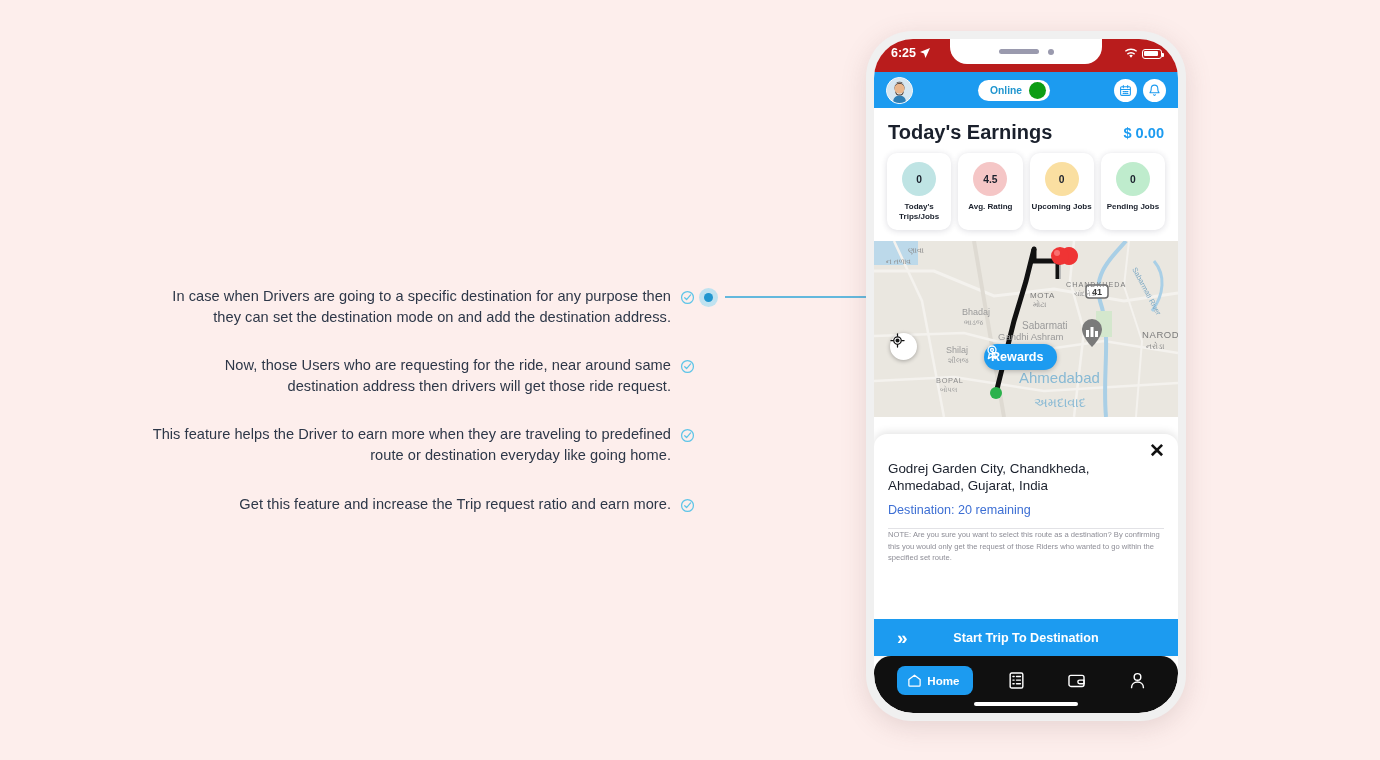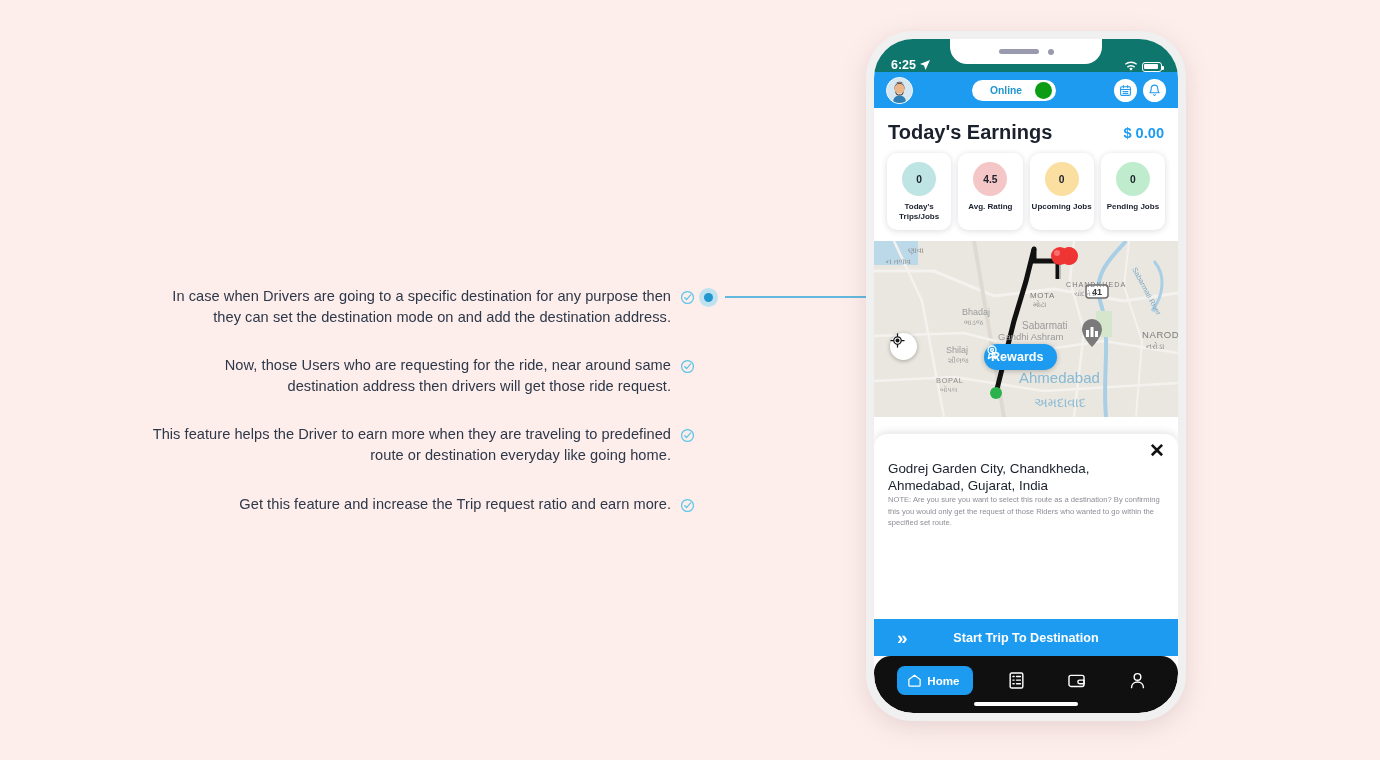--- a/index.html
+++ b/index.html
@@ -24,34 +24,34 @@
 
   
   .phone {
     position: absolute; left: 866px; top: 31px; width: 320px; height: 690px;
     background: #f0f0f0; border-radius: 46px; padding: 8px;
     box-shadow: 0 6px 26px rgba(120,90,90,.18);
   }
   .screen { position: relative; width: 100%; height: 100%; background: #fff; border-radius: 39px; overflow: hidden; }
 
   
-  .statusbar { position: relative; height: 33px; background: #0f766e; display: flex; align-items: flex-end; justify-content: space-between; padding: 0 16px 0 17px; }
+  .statusbar { position: relative; height: 33px; background: #b91c1c; display: flex; align-items: flex-start; justify-content: space-between; padding: 7px 16px 0 17px; }
   .sb-time { font-size: 12.5px; font-weight: 700; color: #fff; display: flex; align-items: center; gap: 3px; }
   .sb-right { display: flex; align-items: center; gap: 4px; padding-top: 2px; }
   .notch { position: absolute; left: 50%; transform: translateX(-50%); top: 0; width: 152px; height: 25px; background: #fff; border-radius: 0 0 17px 17px; display: flex; align-items: center; justify-content: center; gap: 9px; }
   .speaker { width: 40px; height: 5px; border-radius: 3px; background: #9a9aae; }
   .cam { width: 6px; height: 6px; border-radius: 50%; background: #9a9aae; }
   .batt { width: 20px; height: 10px; border: 1.4px solid #fff; border-radius: 3px; position: relative; }
   .batt::after { content: ""; position: absolute; left: 1.3px; top: 1.3px; bottom: 1.3px; right: 3.5px; background: #fff; border-radius: 1px; }
   .batt::before { content: ""; position: absolute; right: -3px; top: 3px; width: 1.7px; height: 4px; background: #fff; border-radius: 0 1px 1px 0; }
 
   
   .appbar { background: #1c9bf0; height: 36px; display: flex; align-items: center; justify-content: space-between; padding: 0 12px; }
   .avatar { width: 27px; height: 27px; border-radius: 50%; border: 1.6px solid #fff; overflow: hidden; background: #cfe3ef; }
-  .toggle { width: 84px; height: 21px; border-radius: 11px; background: #fff; display: flex; align-items: center; justify-content: space-between; padding: 0 2px 0 0; }
+  .toggle { width: 72px; height: 21px; border-radius: 11px; background: #fff; display: flex; align-items: center; justify-content: space-between; padding: 0 2px 0 0; }
   .toggle-label { flex: 1; text-align: center; font-size: 10.3px; font-weight: 600; color: #2196cf; padding-left: 6px; }
   .toggle-knob { width: 17px; height: 17px; border-radius: 50%; background: #0d9d15; margin-right: 2px; }
   .hdr-icons { display: flex; gap: 6px; }
   .circ-btn { width: 23px; height: 23px; border-radius: 50%; background: #fff; display: flex; align-items: center; justify-content: center; }
 
   
   .earn-row { display: flex; align-items: center; justify-content: space-between; padding: 13px 14px 9px; background: #fff; }
   .earn-title { font-size: 20px; font-weight: 700; color: #1a202c; }
   .earn-amt { font-size: 14.6px; font-weight: 700; color: #1c9bf0; }
 
@@ -267,20 +267,21 @@
               <circle cx="12" cy="9" r="2.2"></circle>
               <path d="M8.2 14.2L6.5 22l5.5-3 5.5 3-1.7-7.8" stroke-linejoin="round"></path>
             </svg>
           <span class="rewards-lbl">Rewards</span>
         </div>
       </div>
 
       <div class="dest-card">
         <div class="close-x">✕</div>
         <div class="dest-title">Godrej Garden City, Chandkheda, Ahmedabad, Gujarat, India</div>
+        <div class="dest-sub">Destination: 20 remaining</div>
         <div class="dest-note">NOTE: Are you sure you want to select this route as a destination? By confirming this you would only get the request of those Riders who wanted to go within the specified set route.</div>
         <div class="start-btn">
           <span class="start-chev">»</span>
           <span class="start-lbl">Start Trip To Destination</span>
         </div>
       </div>
 
       <div class="botnav">
         <div class="nav-home">
           <svg width="15" height="15" viewBox="0 0 24 24" fill="none" stroke="#fff" stroke-width="2" stroke-linejoin="round">

